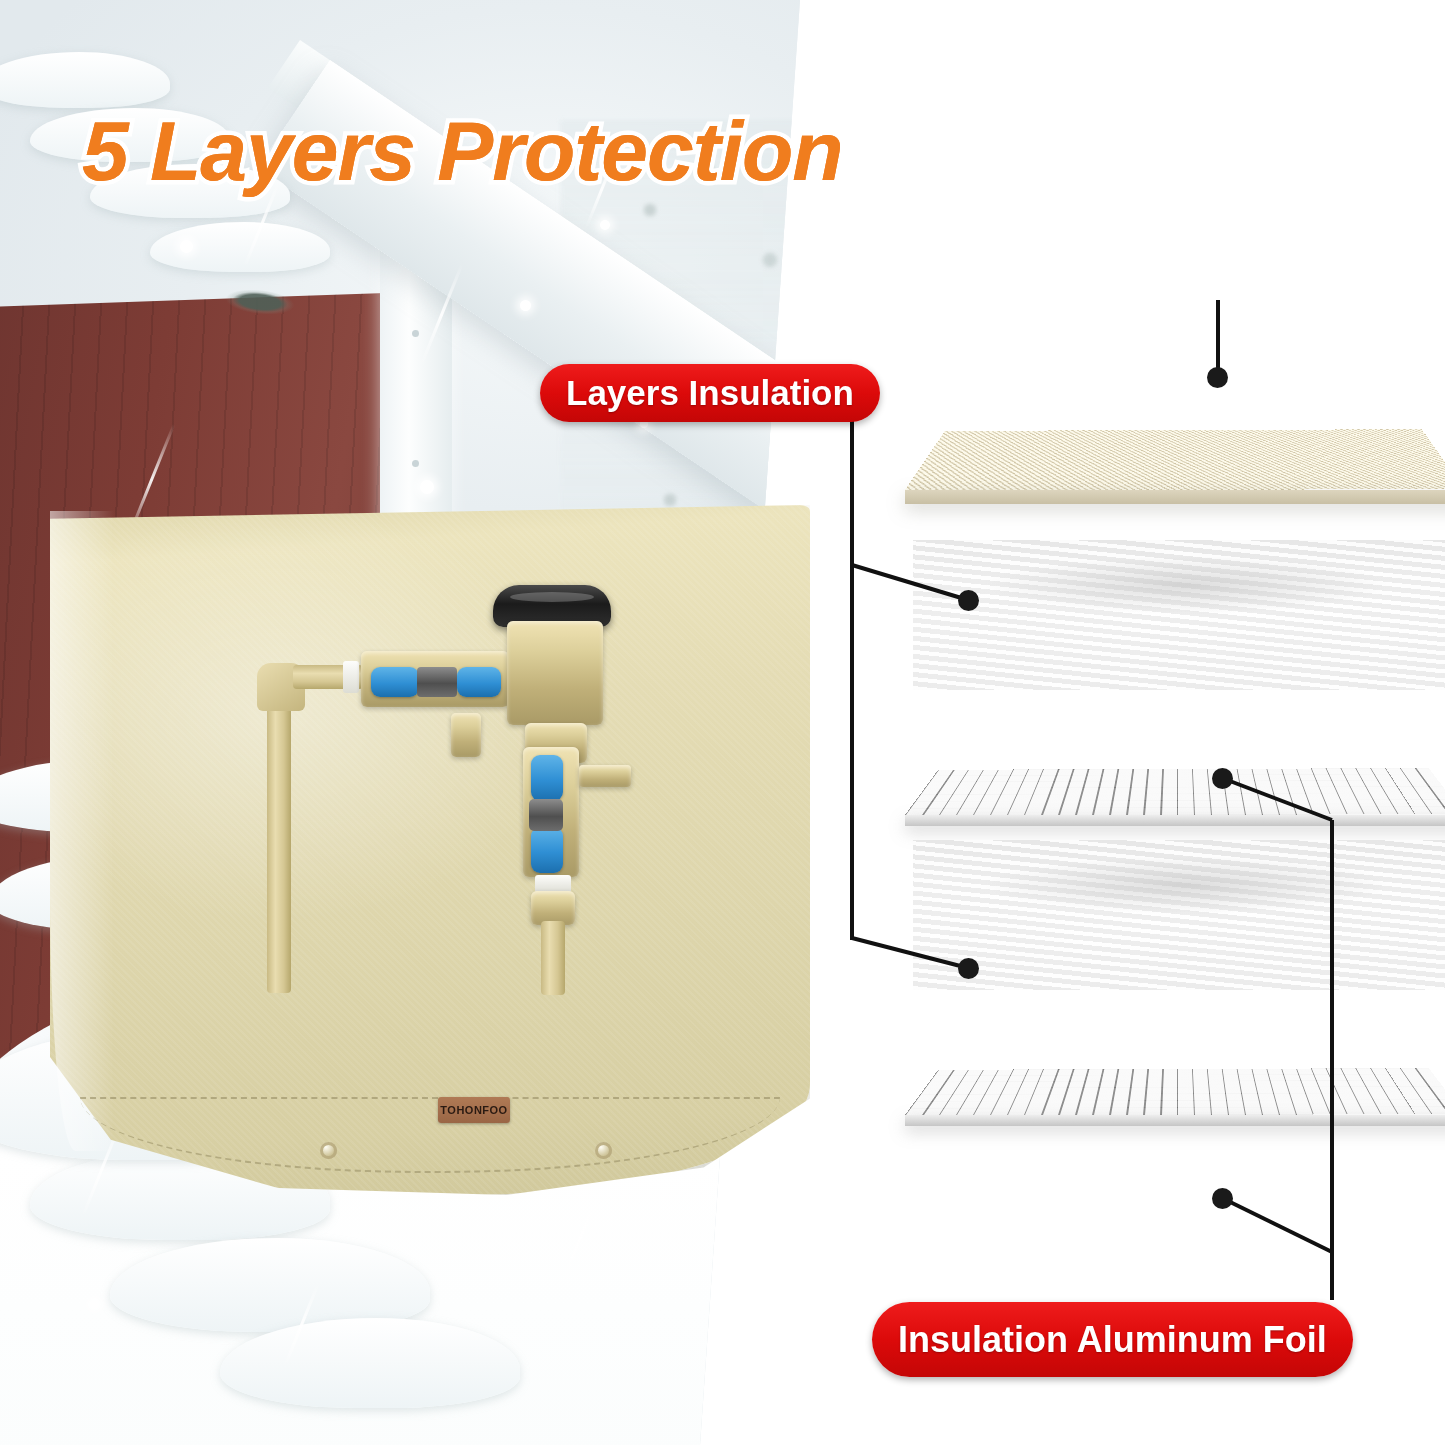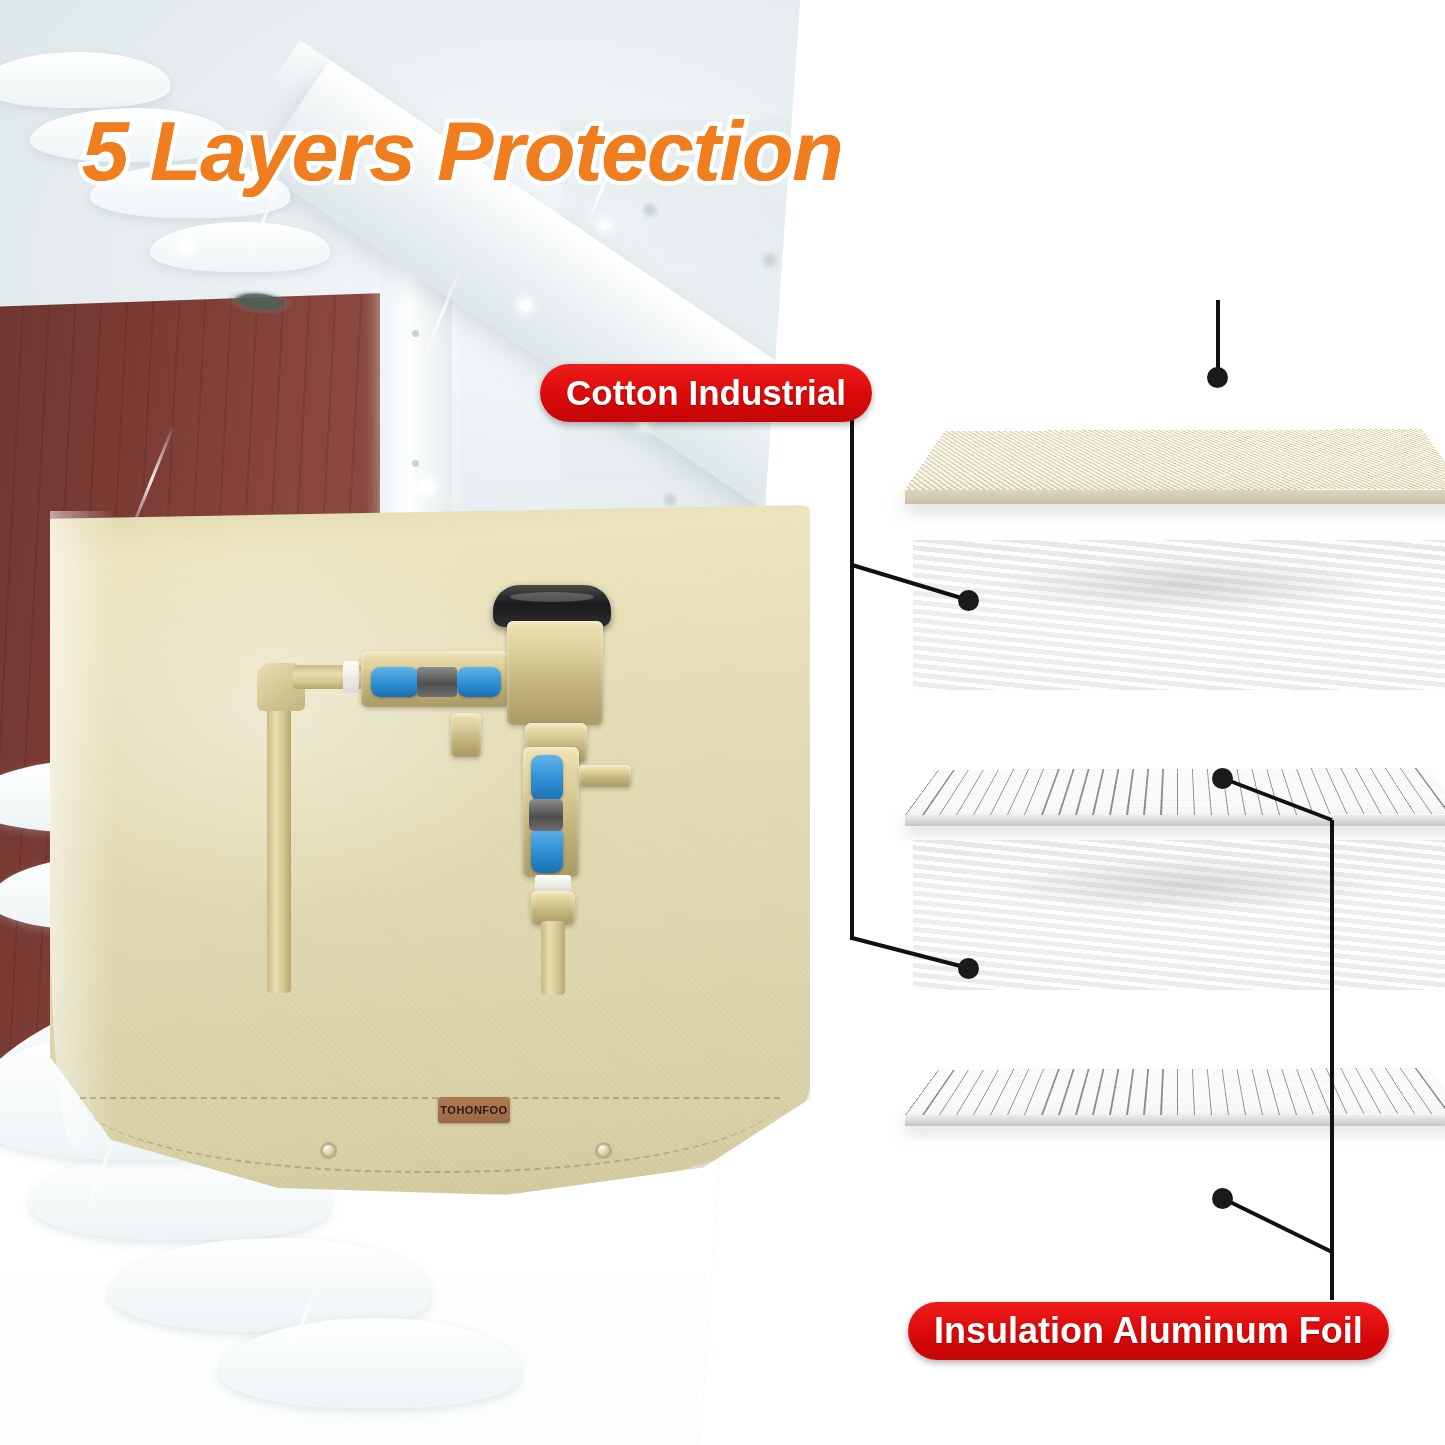--- a/index.html
+++ b/index.html
@@ -333,23 +333,23 @@
   <svg style="position:absolute;left:1200px;top:760px;width:260px;height:560px;overflow:visible">
     <line x1="22" y1="18" x2="132" y2="60" stroke="#111" stroke-width="4"></line>
     <line x1="22" y1="438" x2="132" y2="492" stroke="#111" stroke-width="4"></line>
     <line x1="132" y1="60" x2="132" y2="540" stroke="#111" stroke-width="4"></line>
   </svg>
   <div class="dot" style="left:1212px;top:768px"></div>
   <div class="dot" style="left:1212px;top:1188px"></div>
 
 
   <div class="pill" style="left:540px;top:364px;height:58px">
-    <span style="font-size:35px">Cotton Industrial</span>
-  </div>
-
-  <div class="pill" style="left:908px;top:1302px;height:58px">
+    <span style="font-size:35px">Layers Insulation</span>
+  </div>
+
+  <div class="pill" style="left:872px;top:1302px;height:75px">
     <span style="font-size:36px">Insulation Aluminum Foil</span>
   </div>
 
   <div class="title">5 Layers Protection</div>
   <div class="title-fill">5 Layers Protection</div>
 
 </div>
 
 </body></html>

